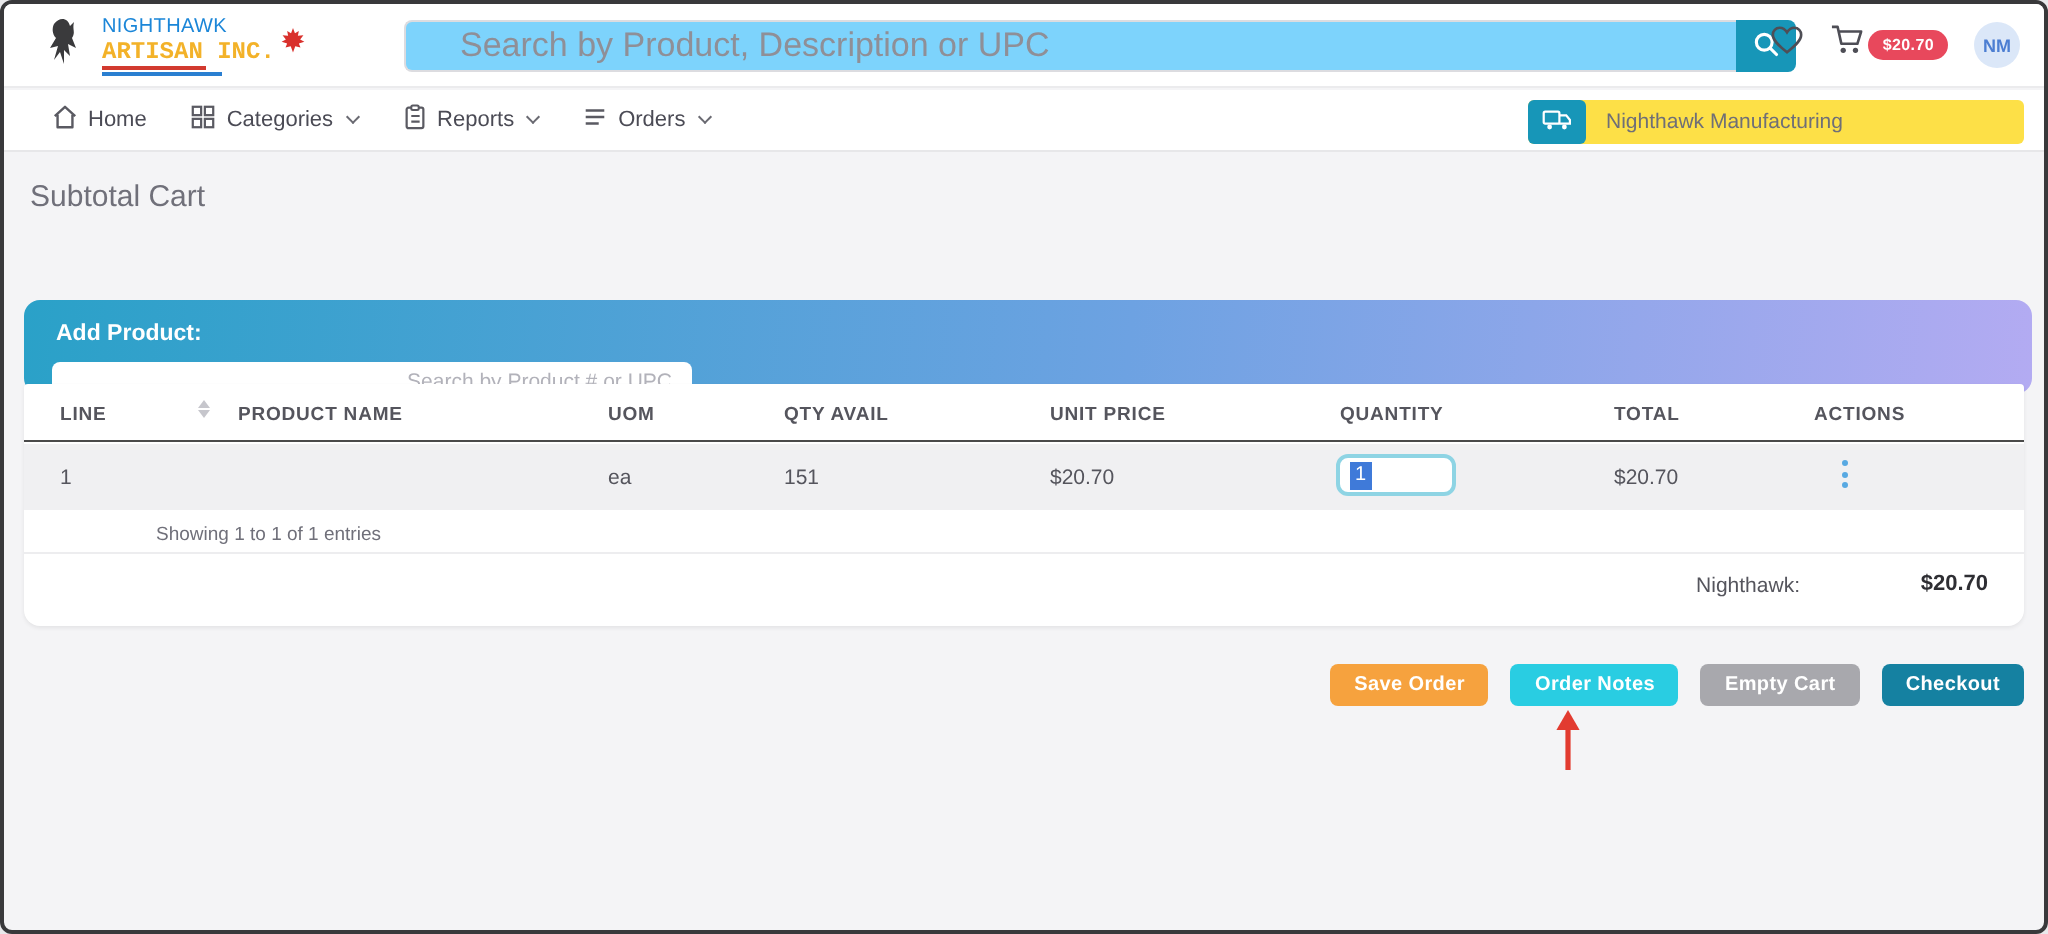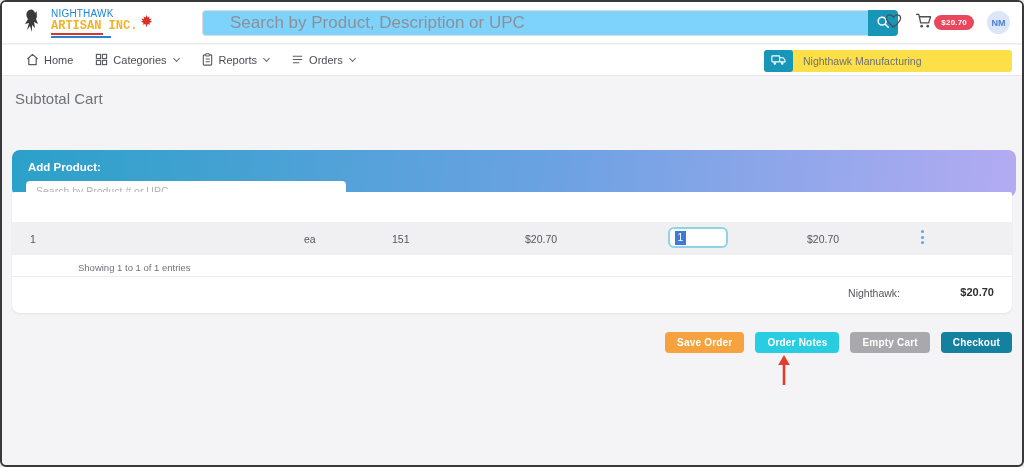--- a/index.html
+++ b/index.html
@@ -45,21 +45,21 @@
                display:flex; align-items:center; justify-content:center; cursor:pointer; }
   .account-label { font-size:10.5px; color:#6f6f77; margin-left:10px; }
 
   
   .page-title { position:absolute; left:13px; top:88px; font-size:15px; color:#70707a; }
 
   .banner { position:absolute; left:10px; right:6px; top:116px; height:47px; border-radius:8px;
             background:linear-gradient(95deg,#2aa1c8 0%,#6da2e2 55%,#b3abf2 100%);margin-top:32px; }
   .banner-label { position:absolute; left:16px; top:11px; color:#fff; font-weight:bold; font-size:11.5px; }
   .banner-input { position:absolute; left:14px; top:31px; width:320px; height:19px; border:none;
-                  border-radius:4px; padding:0 10px; font-size:10.5px; color:#333; outline:none; }
+                  border-radius:4px; padding:0 10px; font-size:10.5px; color:#333; outline:none;text-align:right; }
   .banner-input::placeholder { color:#b2b2ba; }
 
   
   .card { position:absolute; left:10px; right:10px; top:190px; height:121px; background:#fff;
           border-radius:2px 2px 8px 8px; box-shadow:0 1px 2px rgba(0,0,0,.07); }
   .thead { position:absolute; top:0; left:0; right:0; height:29px; border-bottom:1px solid #4a4a4a; }
   .th { position:absolute; top:10px; font-size:9.5px; font-weight:bold; color:#55555d; letter-spacing:.4px; }
   .sort-caret { position:absolute; left:87px; top:8px; display:flex; flex-direction:column; gap:1px; cursor:pointer; }
   .sort-caret .up { width:0; height:0; border-left:3px solid transparent; border-right:3px solid transparent;
                     border-bottom:4px solid #c6c6cc; }
@@ -211,20 +211,34 @@
   </div>
 
   <div class="page-title">Subtotal Cart</div>
 
   <div class="banner">
     <div class="banner-label">Add Product:</div>
     <input class="banner-input" type="text" placeholder="Search by Product # or UPC" style="">
   </div>
 
   <div class="card">
+    <div class="thead">
+      <span class="th" style="left:18px">LINE</span>
+      <span class="sort-caret">
+          <span class="up"></span>
+          <span class="down"></span>
+        </span>
+      <span class="th" style="left:107px">PRODUCT NAME</span>
+      <span class="th" style="left:292px">UOM</span>
+      <span class="th" style="left:380px">QTY AVAIL</span>
+      <span class="th" style="left:513px">UNIT PRICE</span>
+      <span class="th" style="left:658px">QUANTITY</span>
+      <span class="th" style="left:795px">TOTAL</span>
+      <span class="th" style="left:895px">ACTIONS</span>
+    </div>
 
     <div class="trow">
       <span class="td" style="left:18px">1</span>
       <span class="td" style="left:292px">ea</span>
       <span class="td" style="left:380px">151</span>
       <span class="td" style="left:513px">$20.70</span>
       <span class="qty-input">
         <span class="qty-sel">1</span>
       </span>
       <span class="td" style="left:795px">$20.70</span>

